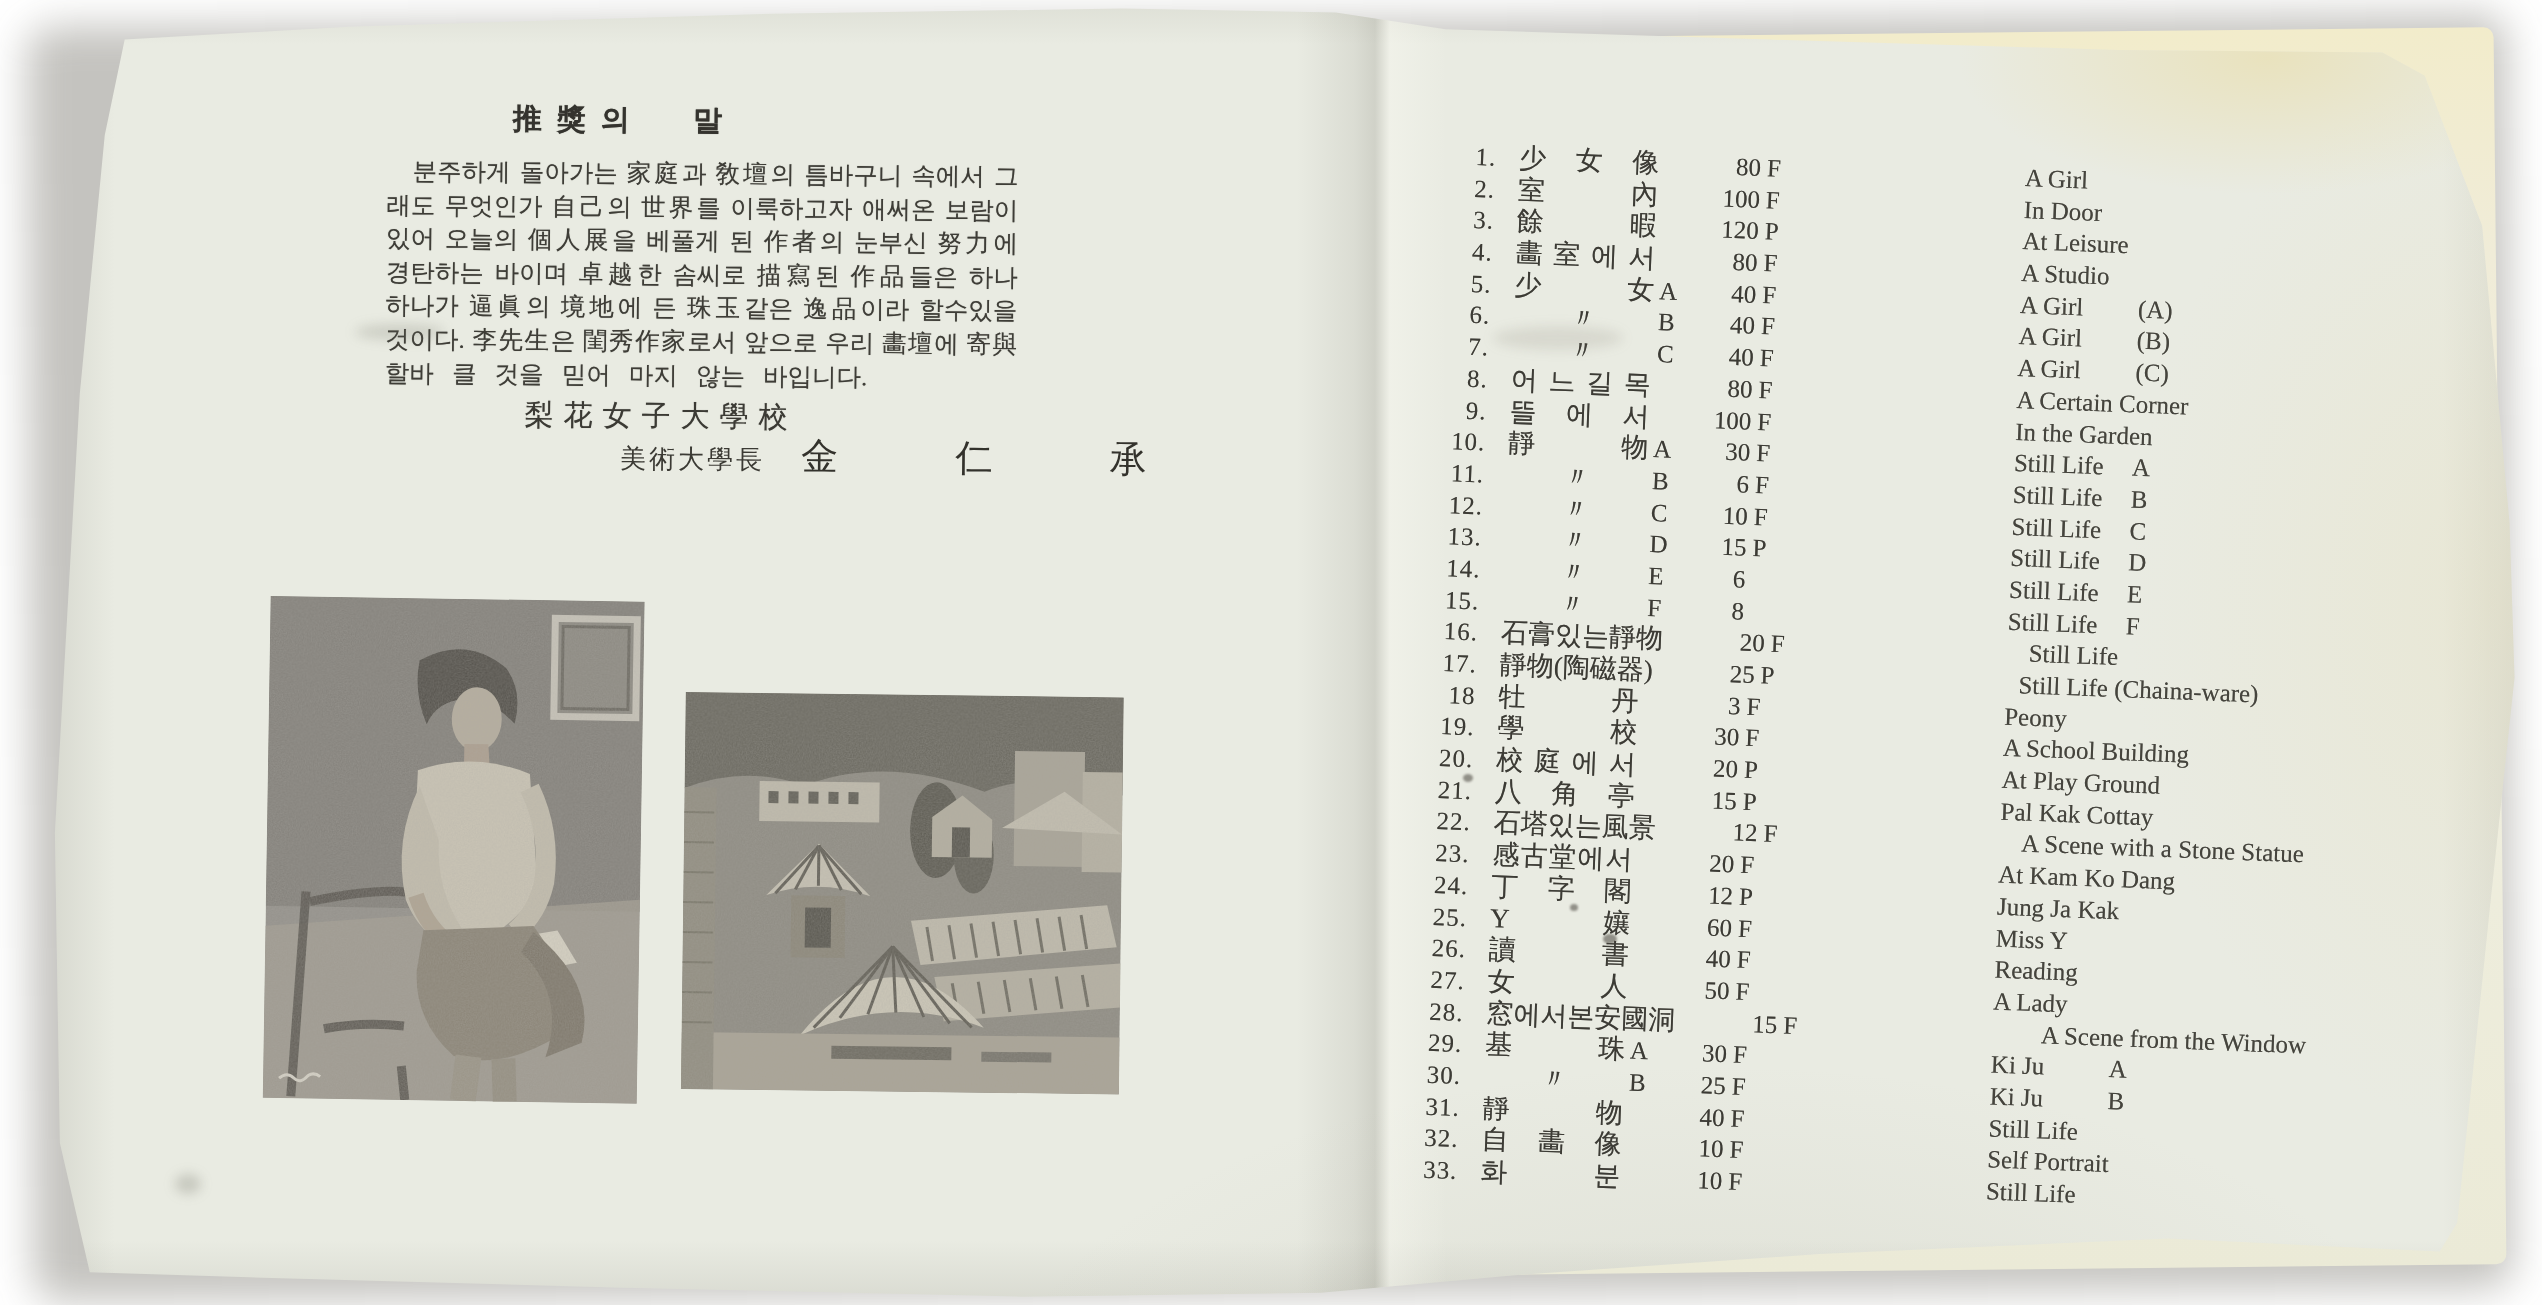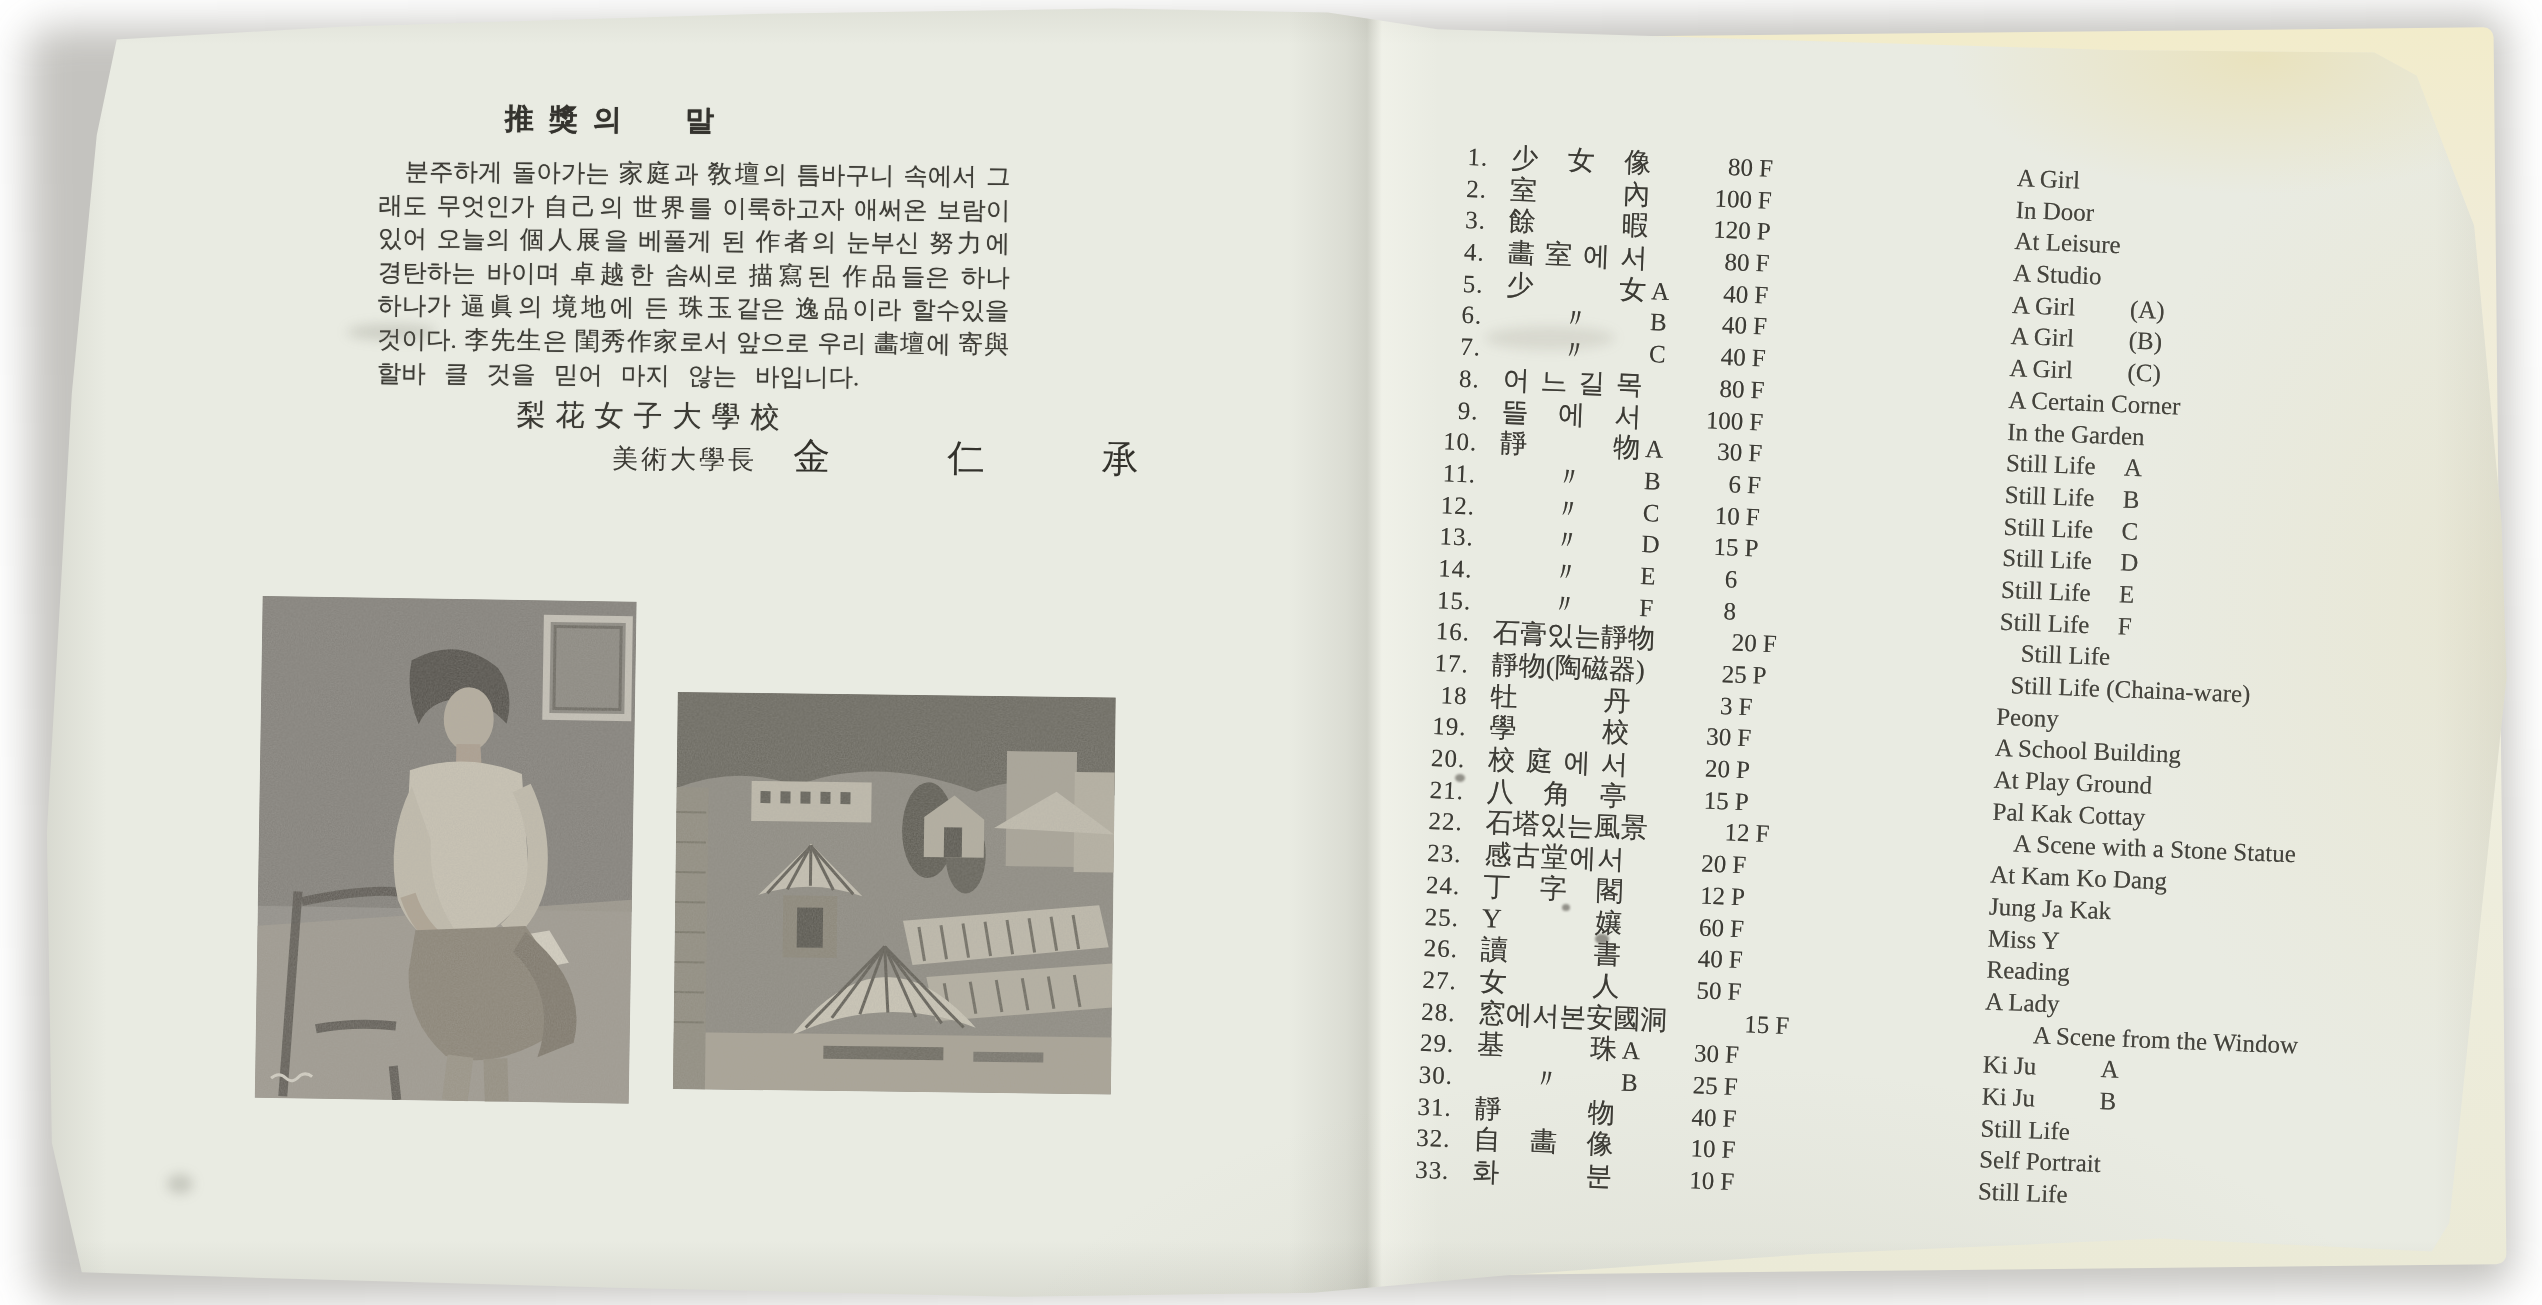--- a/index.html
+++ b/index.html
@@ -17,21 +17,21 @@
     transform:rotate(-.3deg);
   }
   
   .undersheet{
     position:absolute;left:1395px;top:33px;width:1105px;height:1237px;
     background:linear-gradient(180deg,#f2eccb 0%,#f0ecd8 18%,#efeede 60%,#ebead7 100%);
     transform:rotate(-.6deg);border-radius:10px;
   }
 
   .spread{
-    position:absolute;left:17px;top:6px;width:2492px;height:1292px;
+    position:absolute;left:25px;top:6px;width:2492px;height:1292px;
     background:
       radial-gradient(430px 190px at 90% 4%, rgba(233,219,160,.55), rgba(233,219,160,0) 72%),
       radial-gradient(520px 760px at 99% 46%, rgba(231,222,183,.30), transparent 70%),
       radial-gradient(1000px 520px at 68% 112%, rgba(158,156,138,.16), transparent 75%),
       linear-gradient(90deg, rgba(108,106,94,.20) 0%, rgba(108,106,94,0) 3.6%),
       linear-gradient(270deg, rgba(118,113,98,.13) 0%, transparent 3%),
       linear-gradient(0deg, rgba(108,106,94,.12) 0%, transparent 4.5%),
       linear-gradient(180deg, rgba(118,116,103,.09) 0%, transparent 3%),
       #e9ebe2;
     clip-path:polygon(4.0% 2.6%,13% 1.6%,30% .6%,44% .2%,52.6% .5%,57% 1.8%,70% 2.6%,84% 3.4%,94.6% 3.6%,96.3% 5.4%,98.6% 17%,99.7% 40%,99.9% 52%,98.9% 70%,97.6% 94.2%,96.9% 96.4%,86% 95.4%,72% 96.6%,60% 98.2%,52% 99.6%,40% 99.9%,24% 99.2%,9% 98.4%,2.6% 98%,1.4% 88%,1.2% 64%,2.2% 30%,3.2% 10%);

